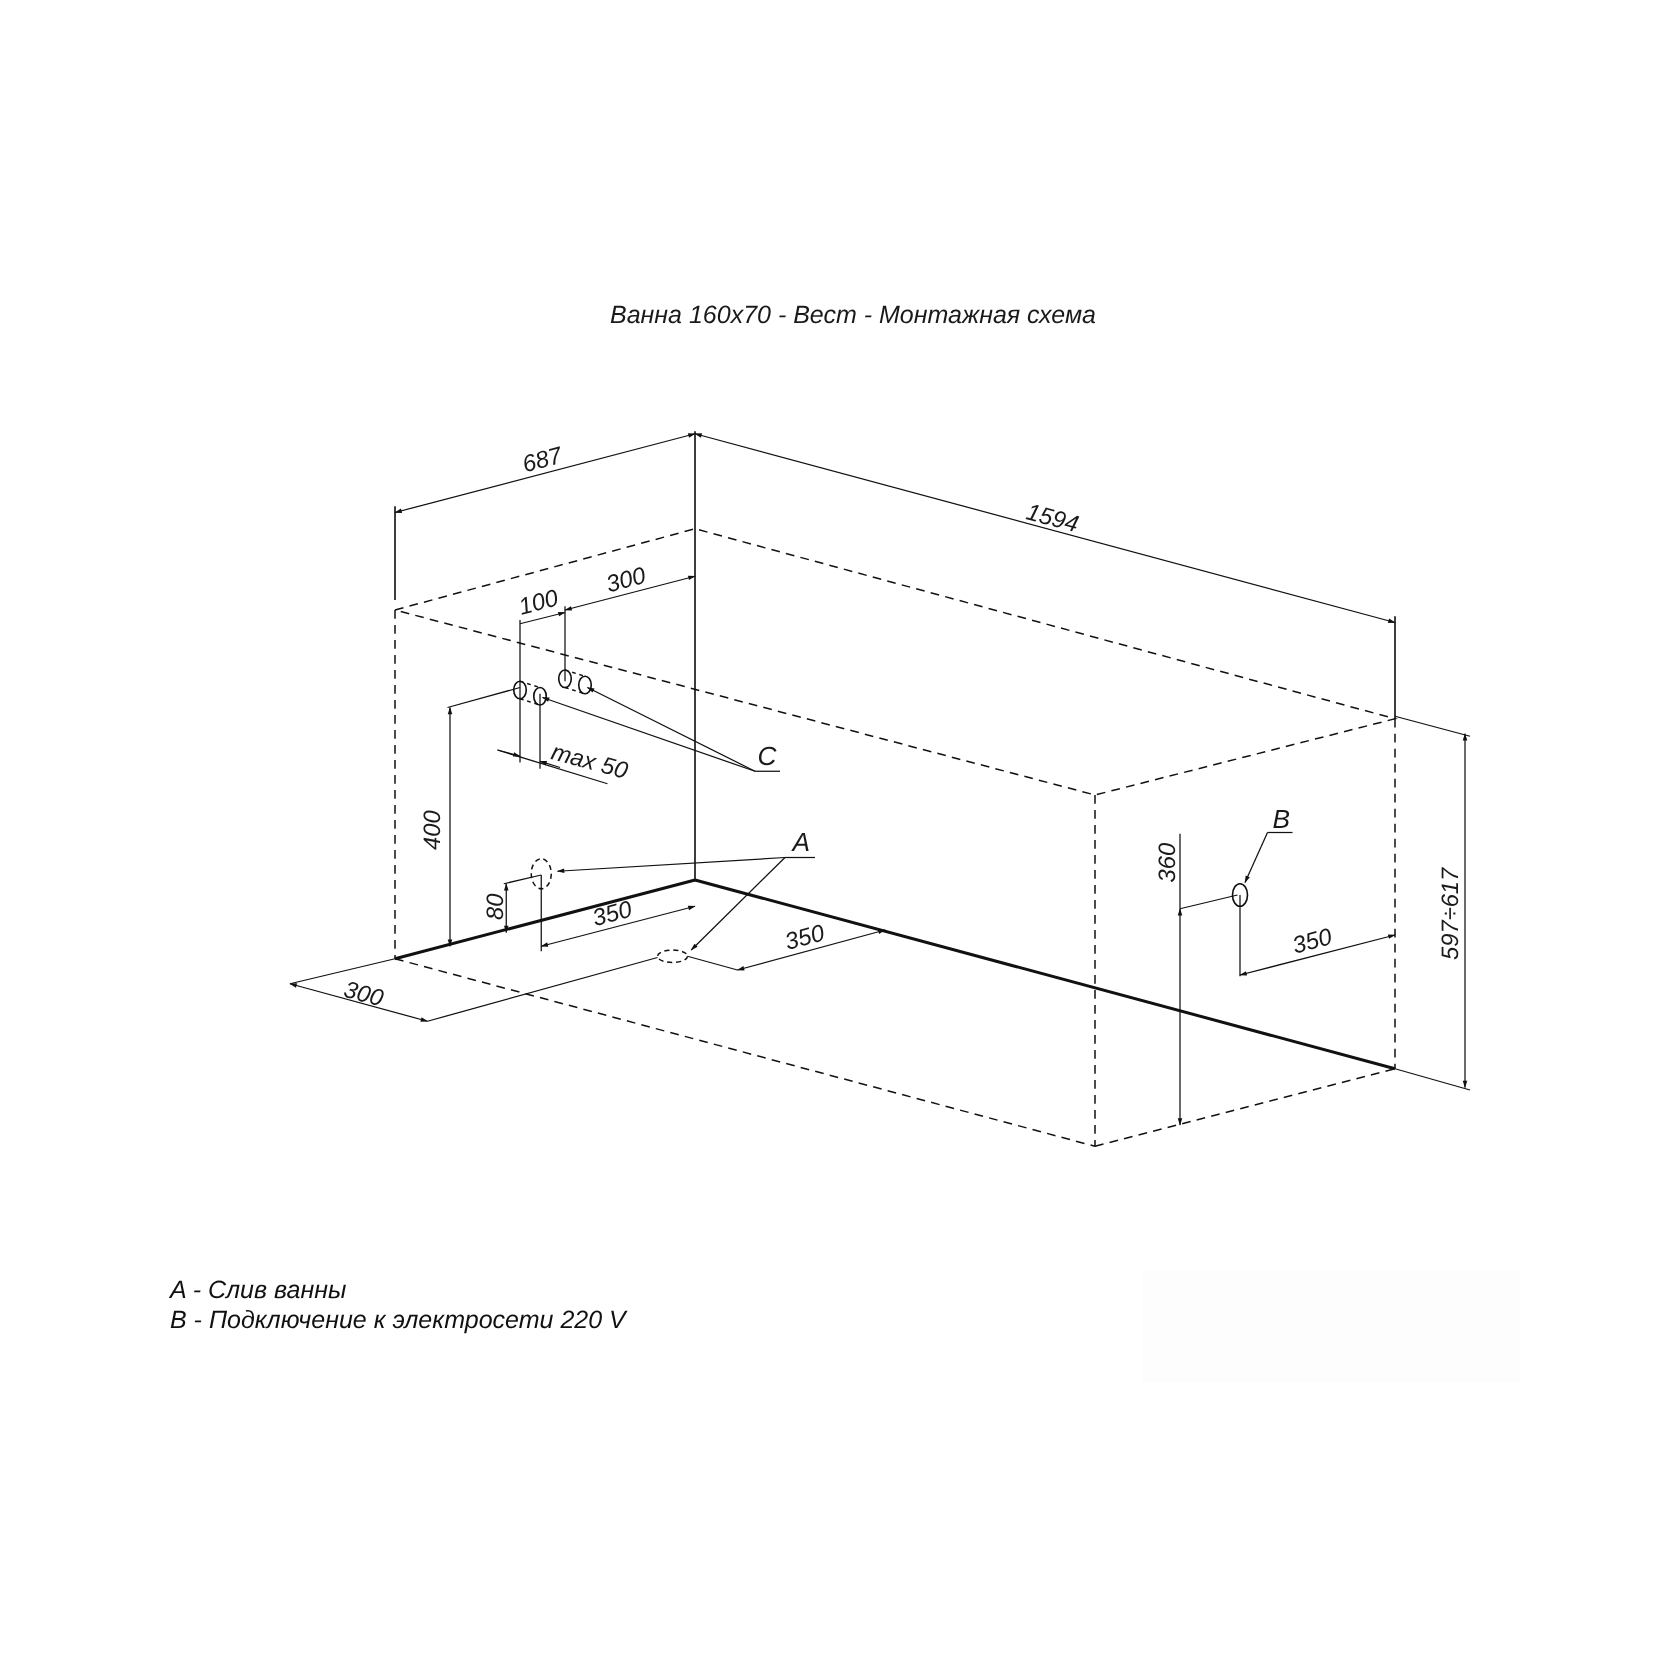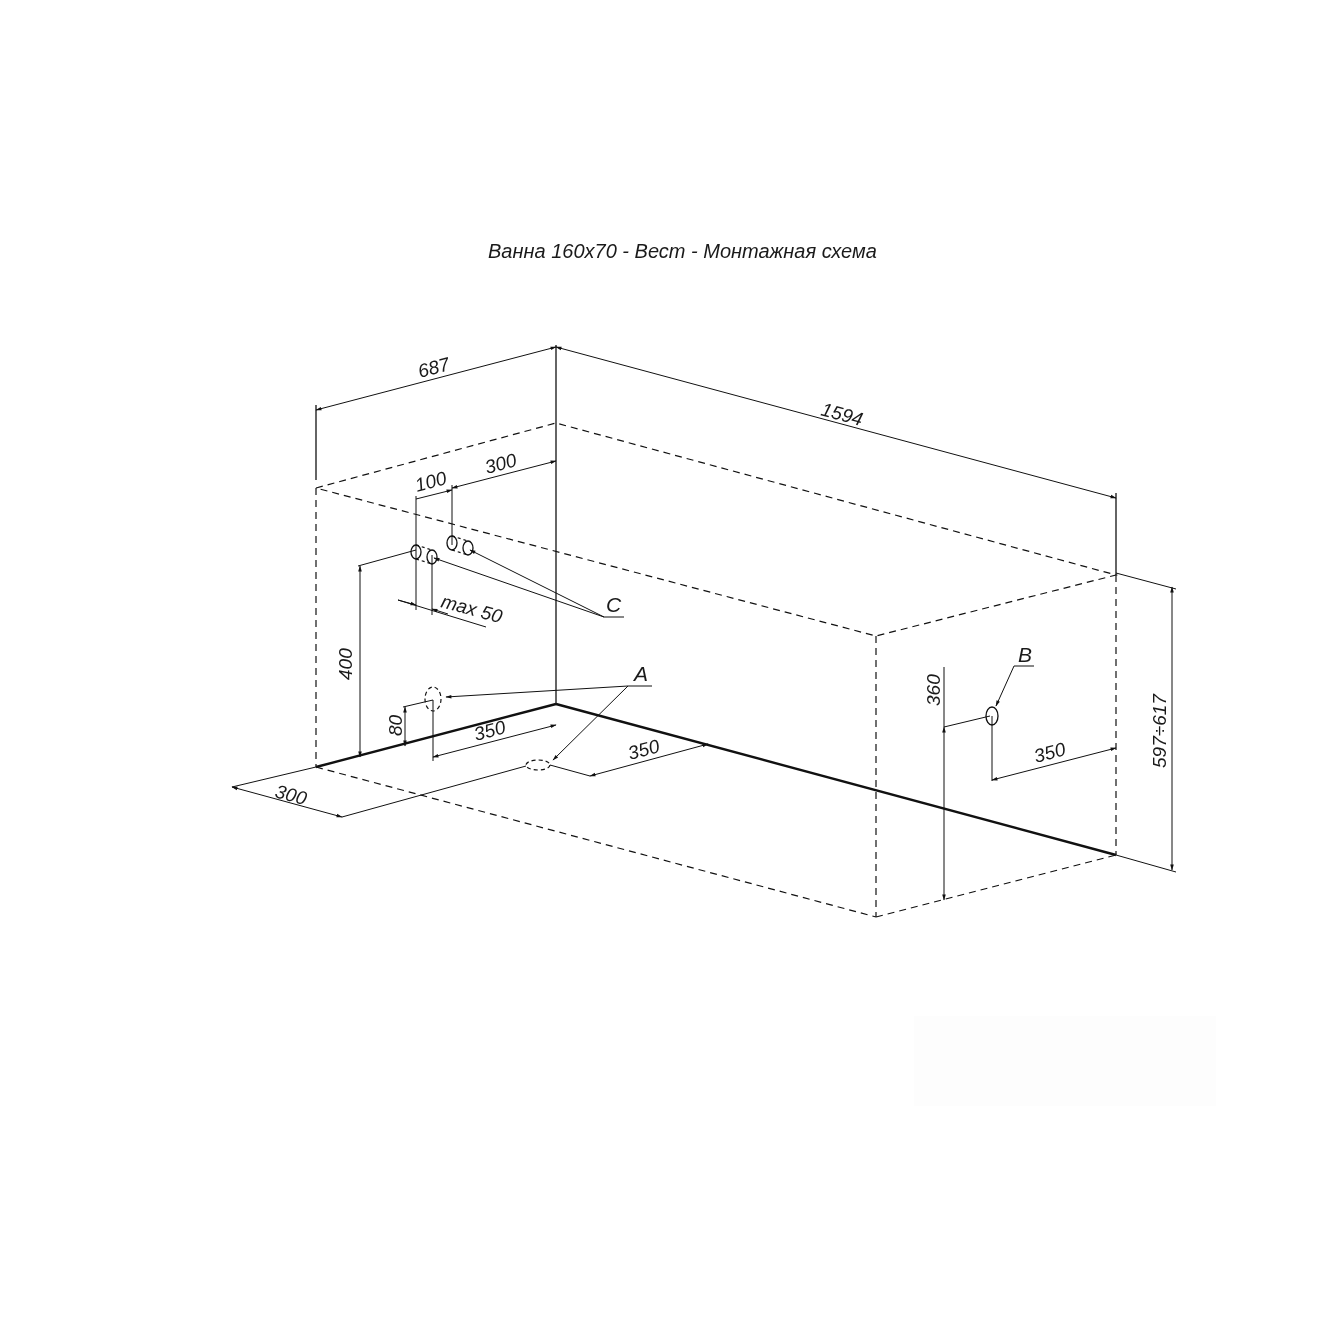--- a/index.html
+++ b/index.html
@@ -141,15 +141,17 @@
 
   <g>
     <line class="thin" x1="1116" y1="573" x2="1176" y2="589"></line>
     <line class="thin" x1="1116" y1="855" x2="1176" y2="872"></line>
     <line class="thin" x1="1172" y1="587" x2="1172" y2="870" marker-start="url(#arr)" marker-end="url(#arr)"></line>
     <text class="dim" transform="translate(1166,768) rotate(-90)">597÷617</text>
   </g>
 </svg>
 
 <div class="legend">
+  <div>A - Слив ванны</div>
+  <div>B - Подключение к электросети 220 V</div>
 </div>
 
 <div class="watermark"></div>
 
 </body></html>

